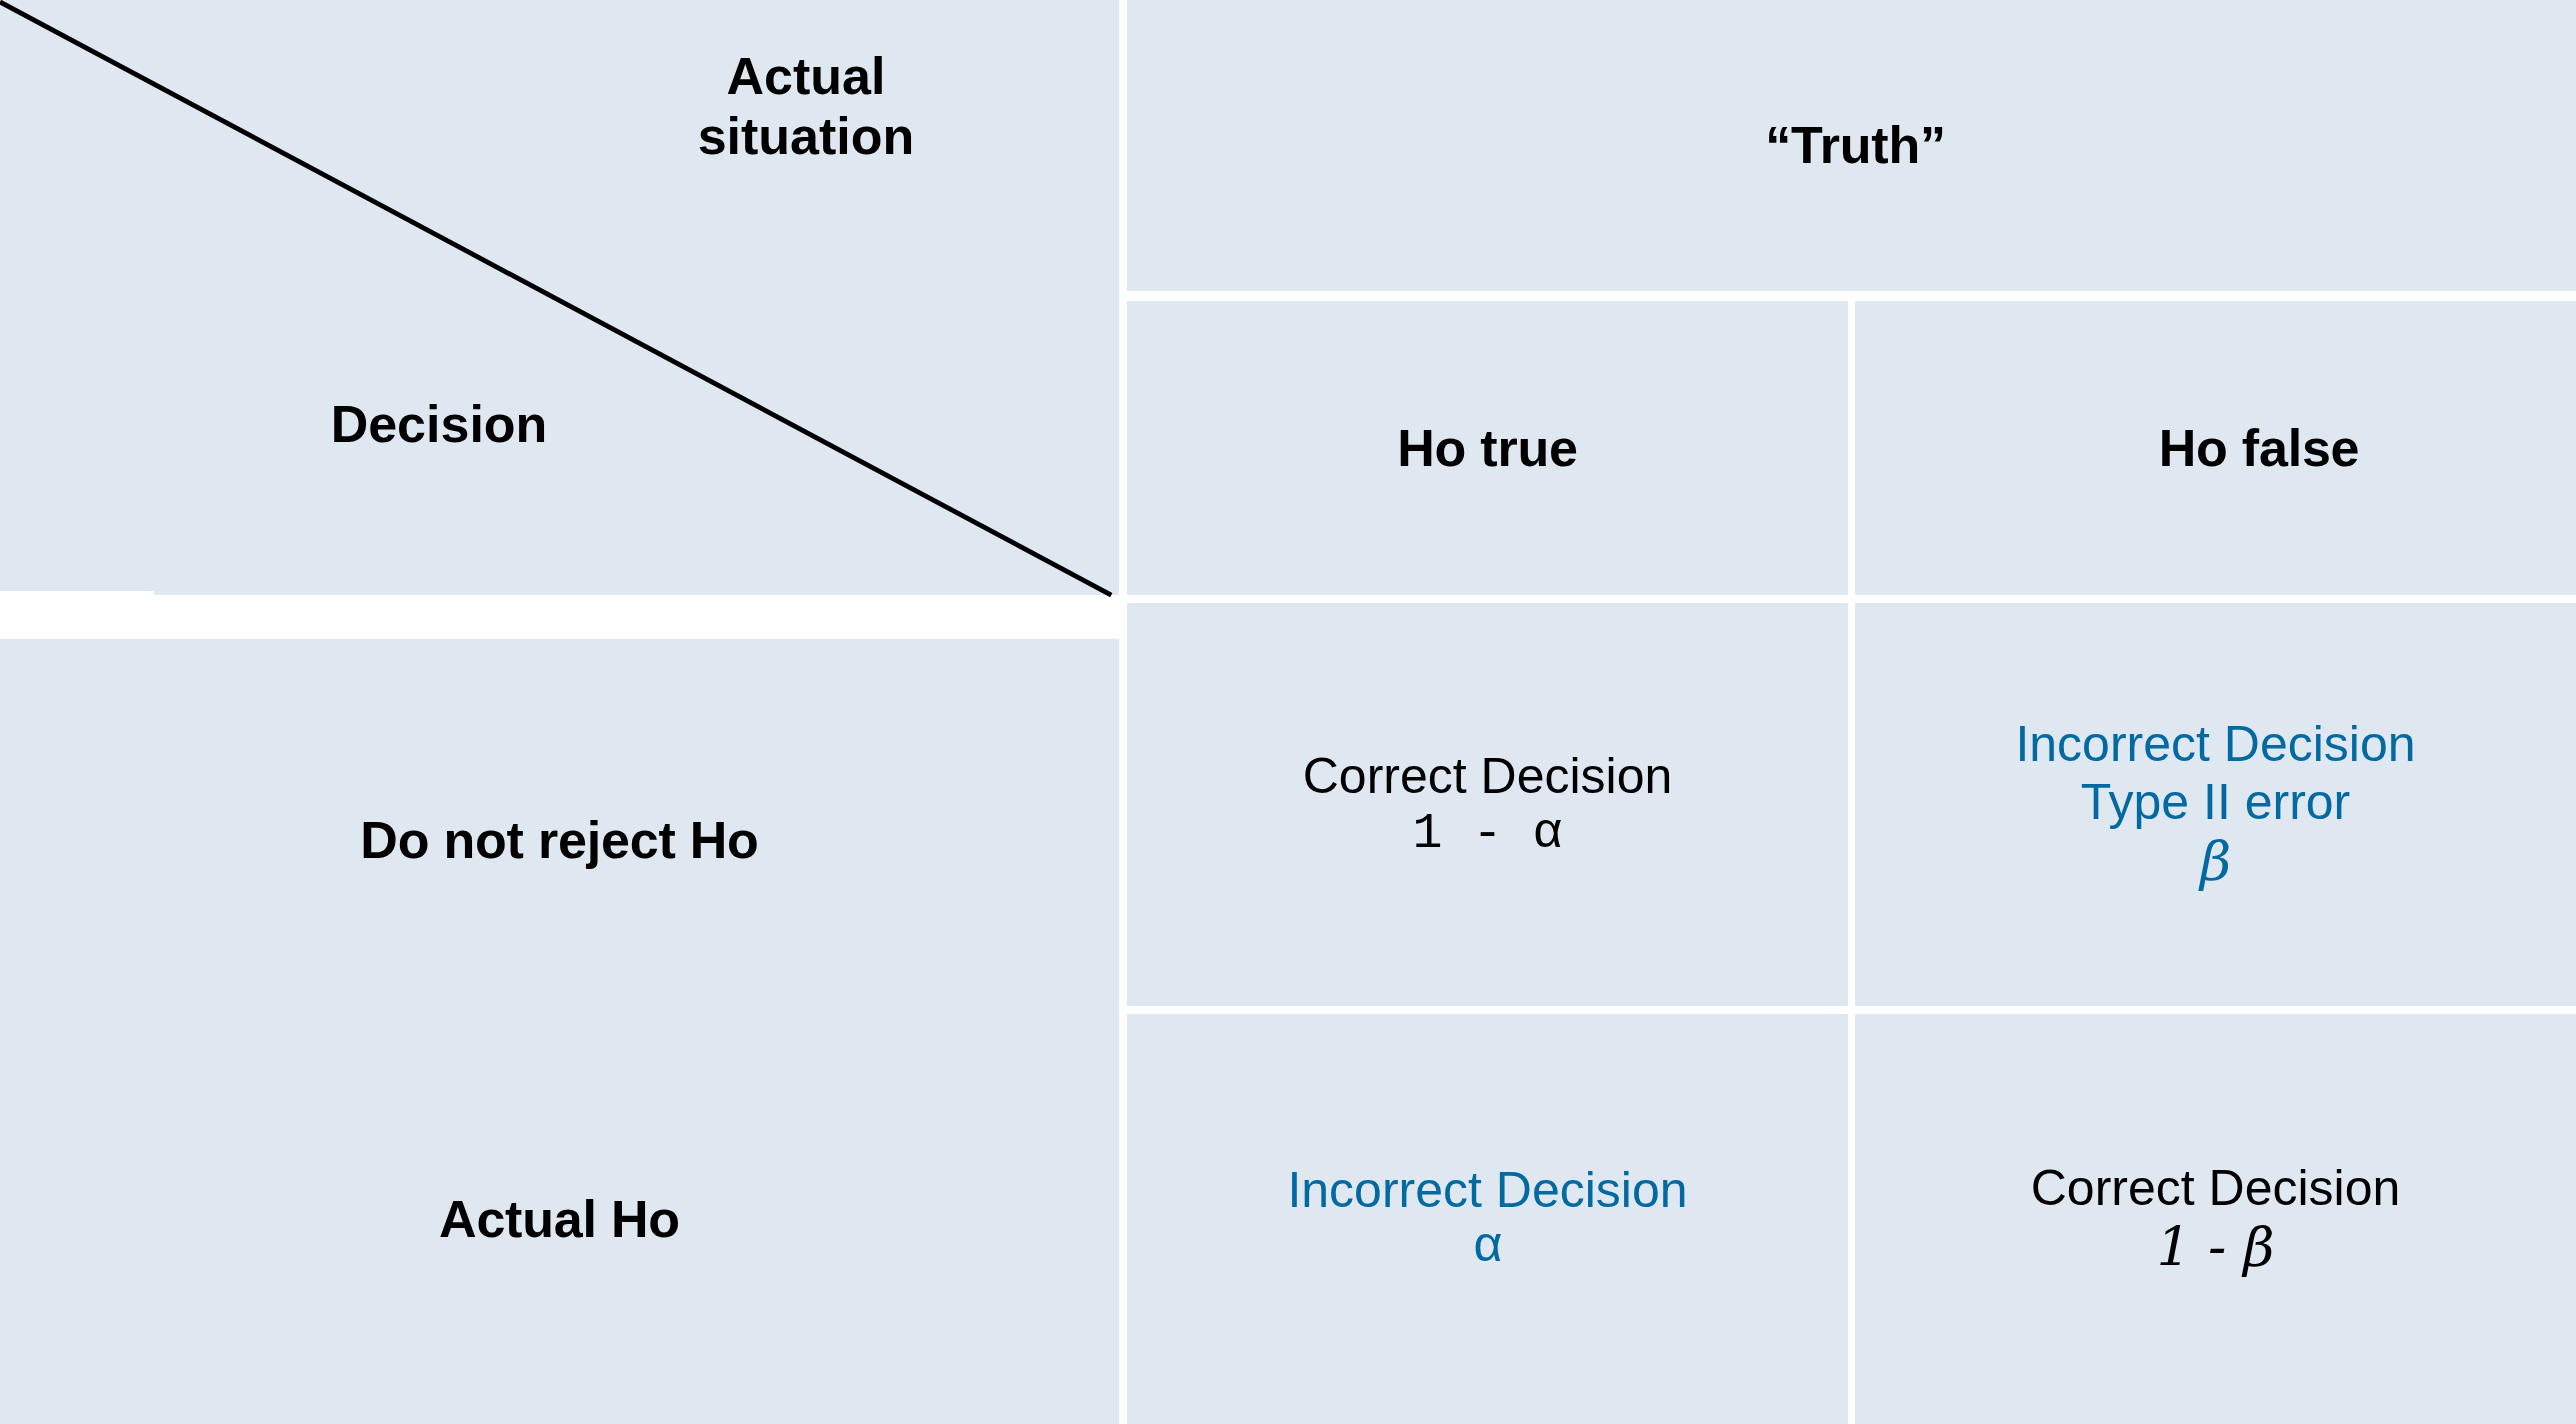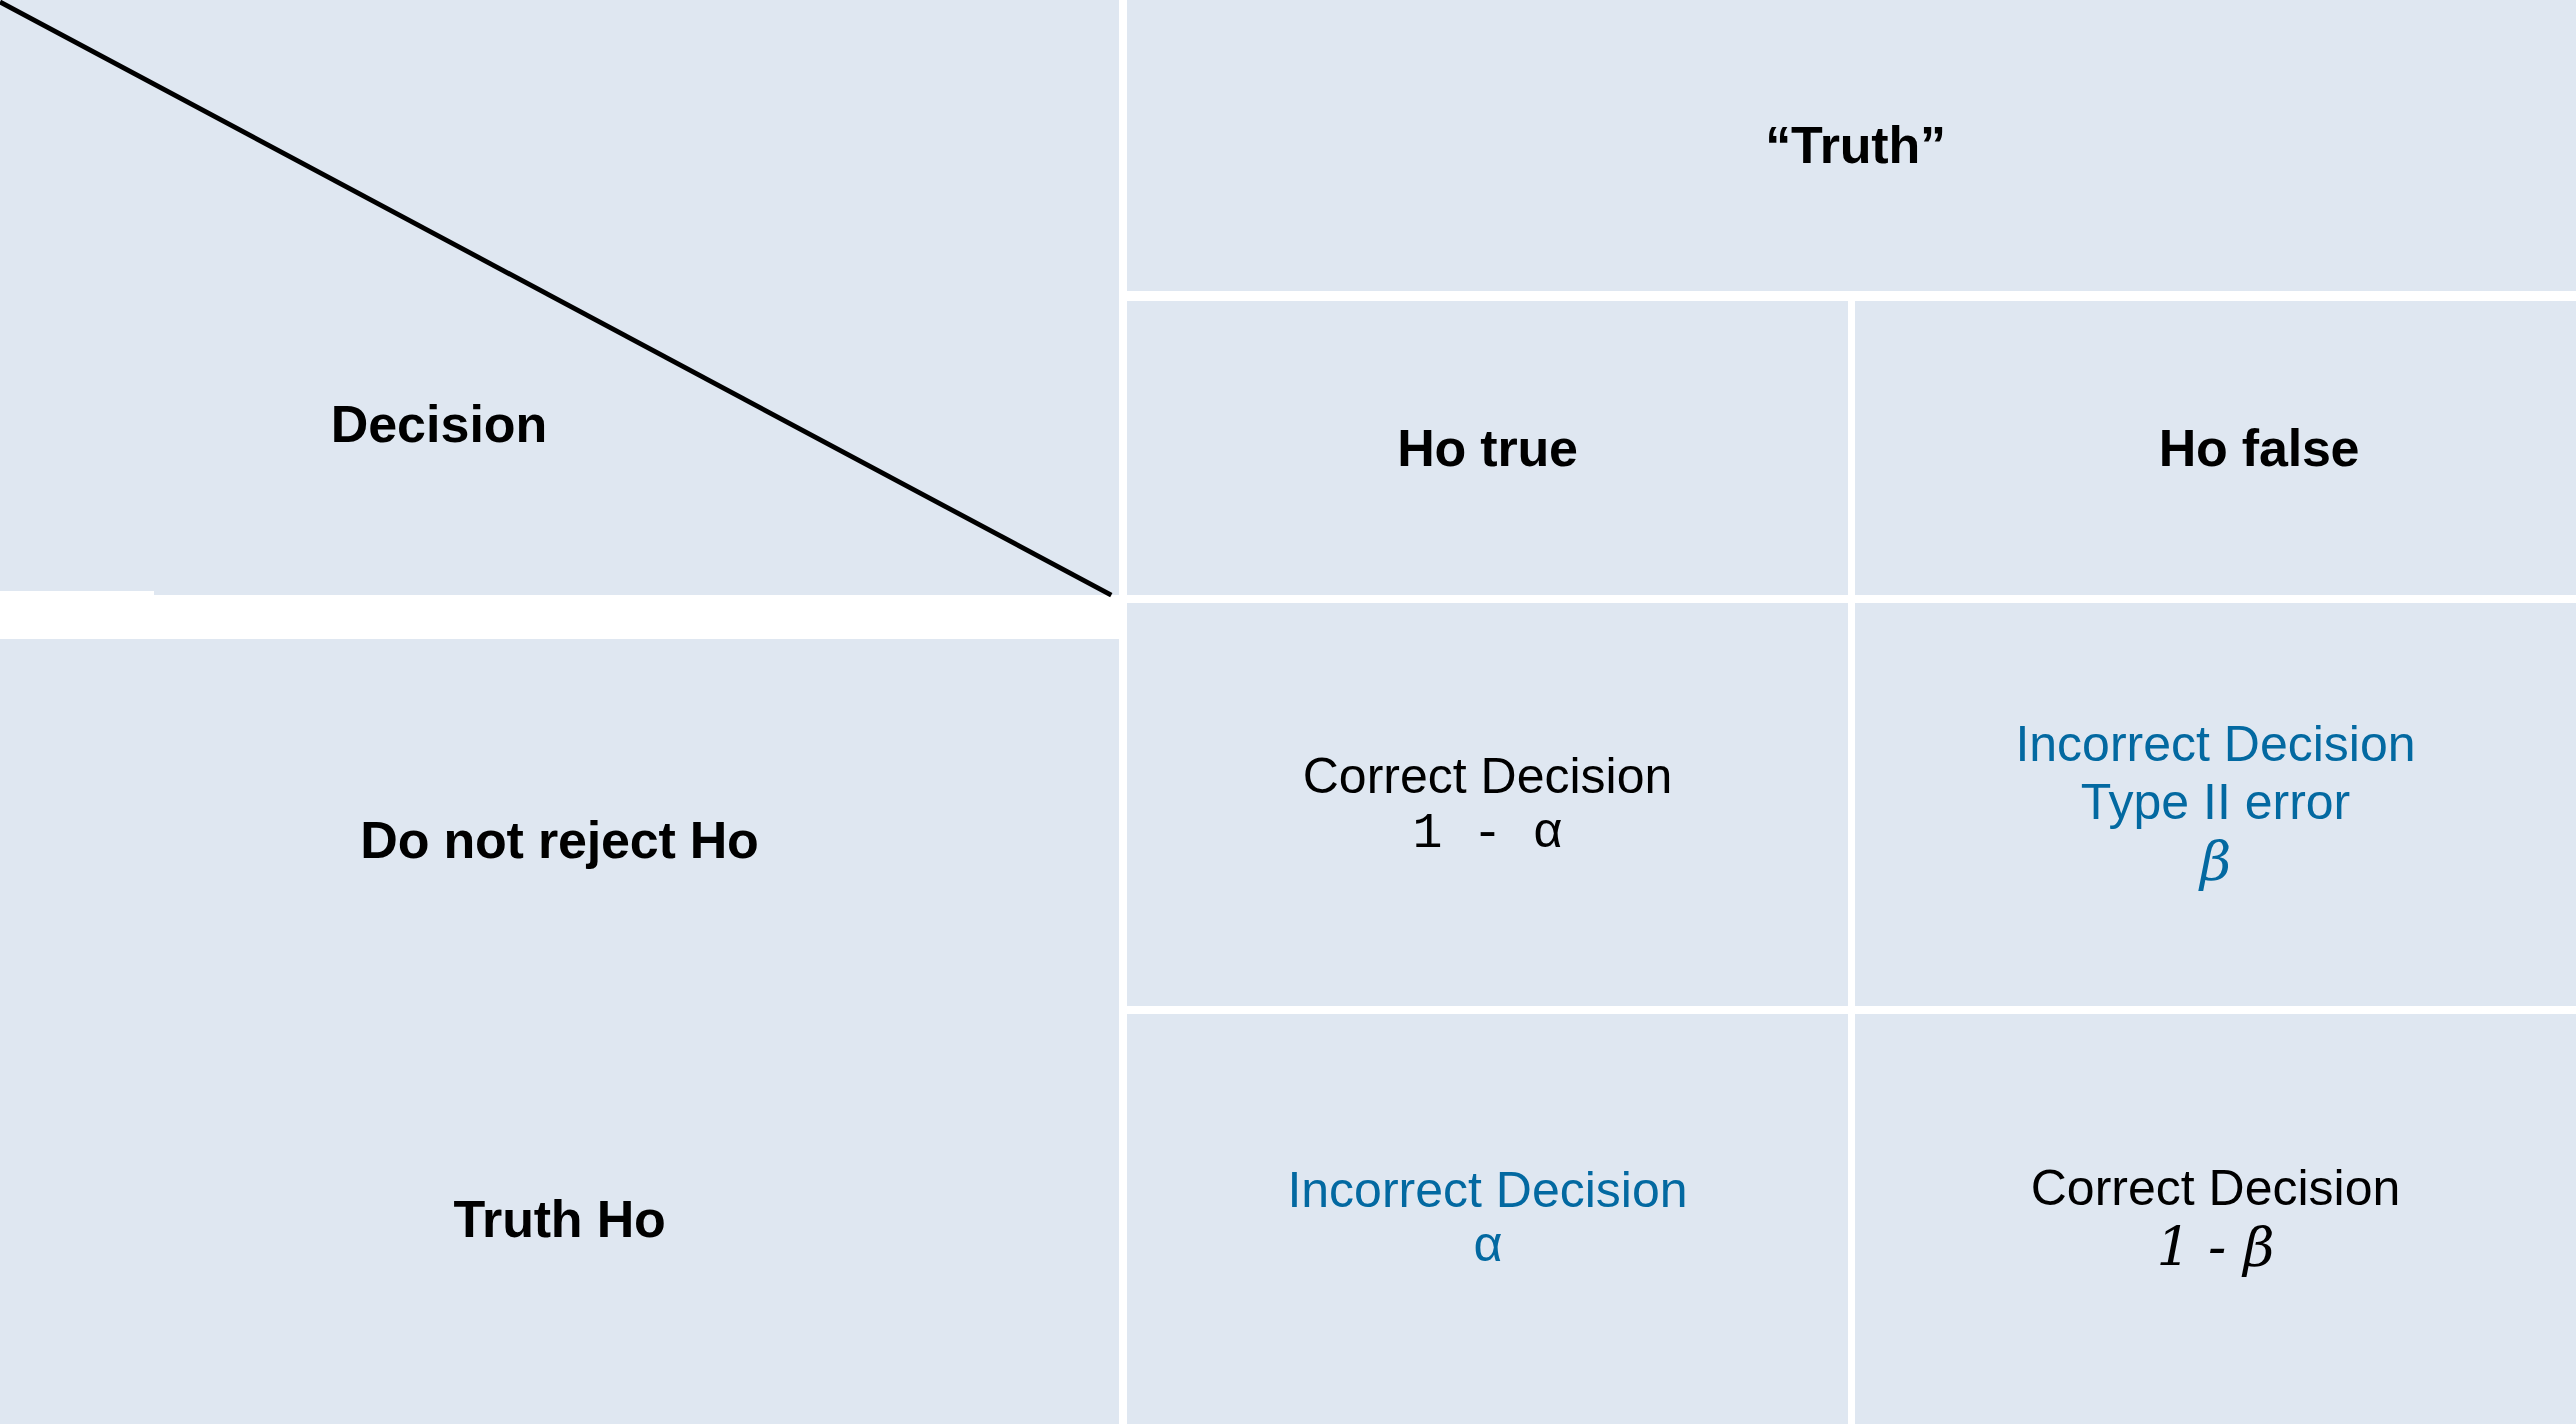--- a/index.html
+++ b/index.html
@@ -106,20 +106,22 @@
 
 <div id="table-root">
 
   <div class="cell c-corner-fill"></div>
   <div class="cell c-corner"></div>
 
   <div class="corner-wrap">
     <svg class="diag-svg" viewBox="0 0 1160 620" preserveAspectRatio="none">
       <line x1="0" y1="2" x2="1152" y2="617" stroke="#000000" stroke-width="5"></line>
     </svg>
+    <div class="corner-label" id="label-actual">Actual
+situation</div>
     <div class="corner-label" id="label-decision">Decision</div>
   </div>
 
   <div class="cell c-truth">
     <span class="hdr-bold">“Truth”</span>
   </div>
 
   <div class="cell c-hotrue">
     <span class="hdr-bold">Ho true</span>
   </div>
@@ -136,21 +138,21 @@
     <span class="body-txt greek-upright">1 - α</span>
   </div>
 
   <div class="cell c-dnr-false err">
     <span class="body-txt">Incorrect Decision</span>
     <span class="body-txt">Type II error</span>
     <span class="greek-italic">β</span>
   </div>
 
   <div class="cell c-rej">
-    <span class="hdr-bold">Truth Ho</span>
+    <span class="hdr-bold">Actual Ho</span>
   </div>
 
   <div class="cell c-rej-true err">
     <span class="body-txt">Incorrect Decision</span>
     <span class="body-txt greek-upright">α</span>
   </div>
 
   <div class="cell c-rej-false">
     <span class="body-txt">Correct Decision</span>
     <span class="body-txt greek-italic">1 - β</span>

